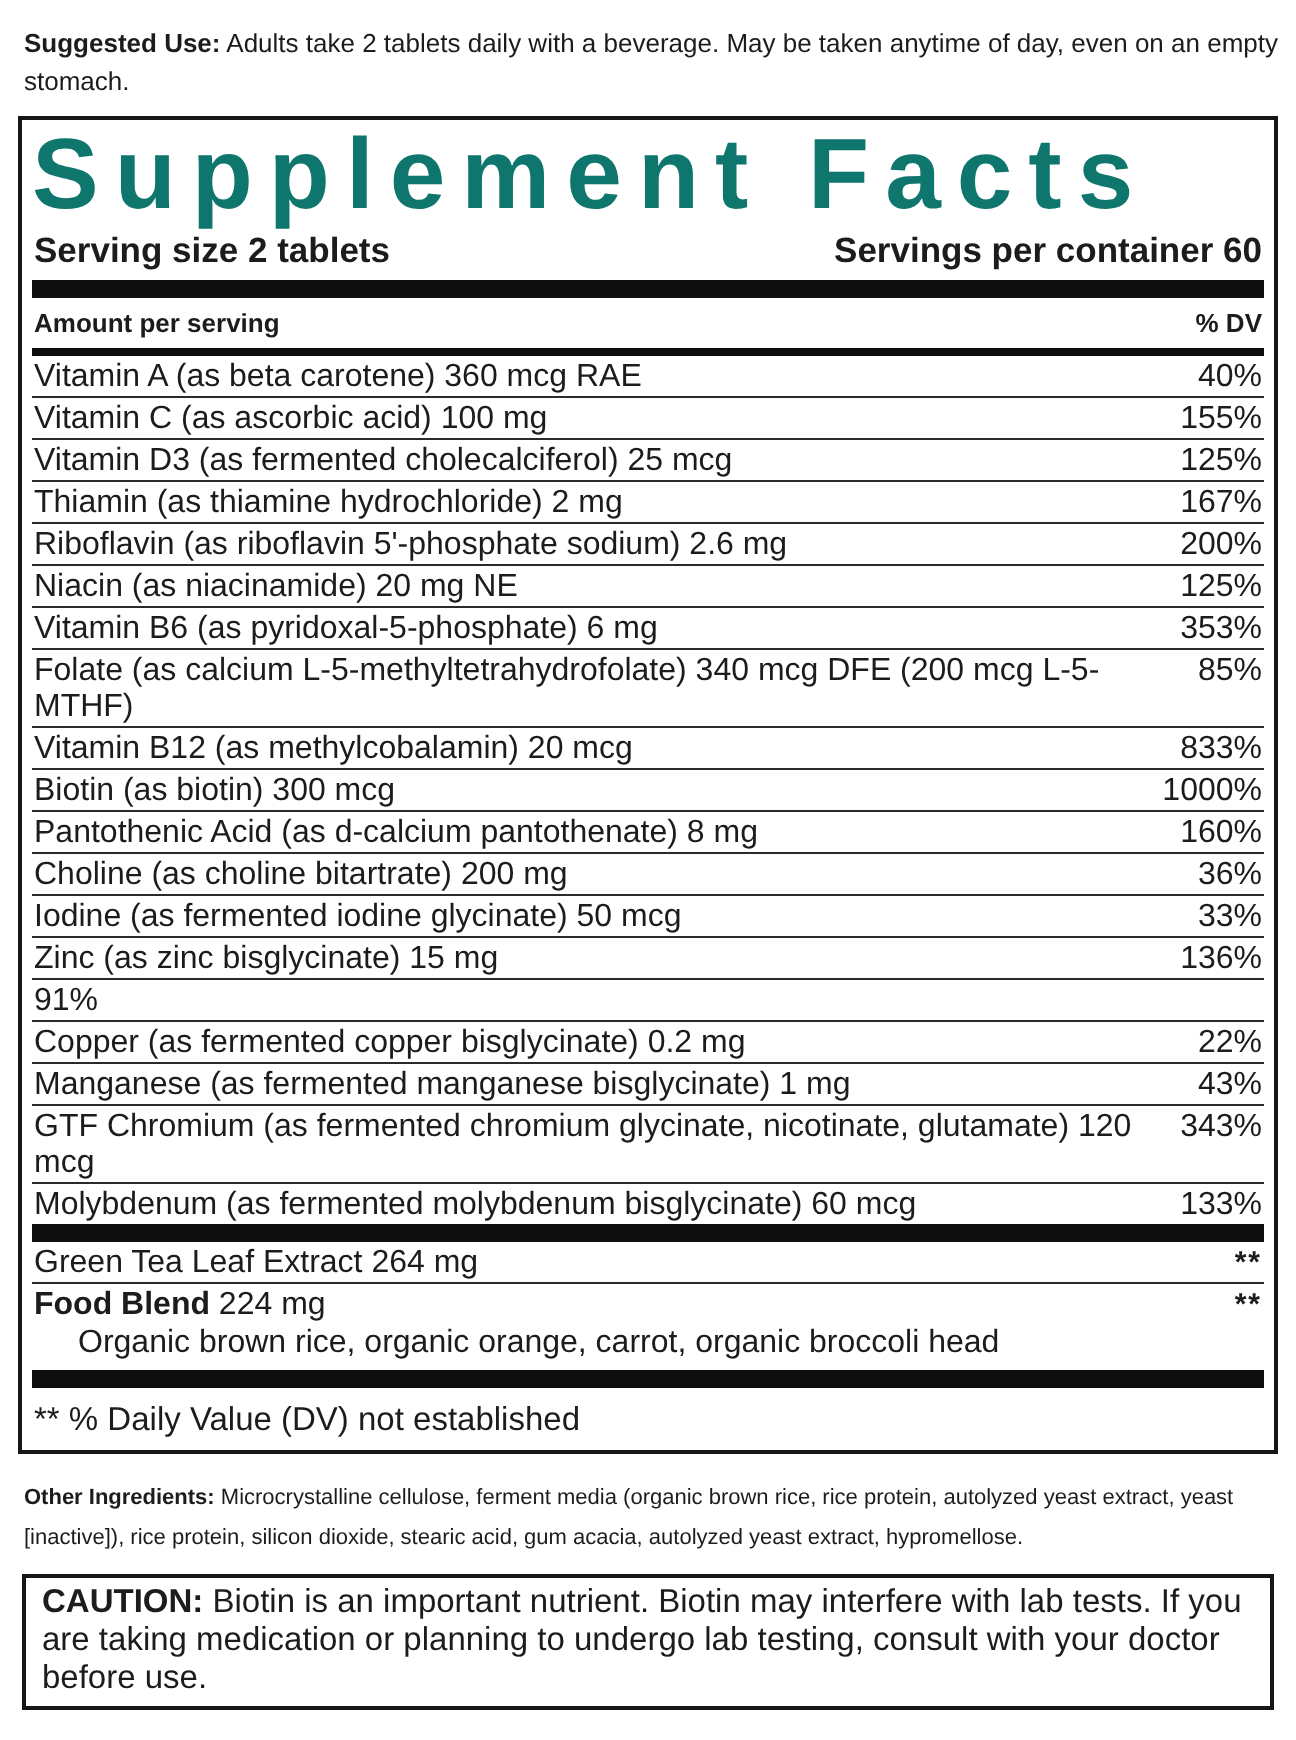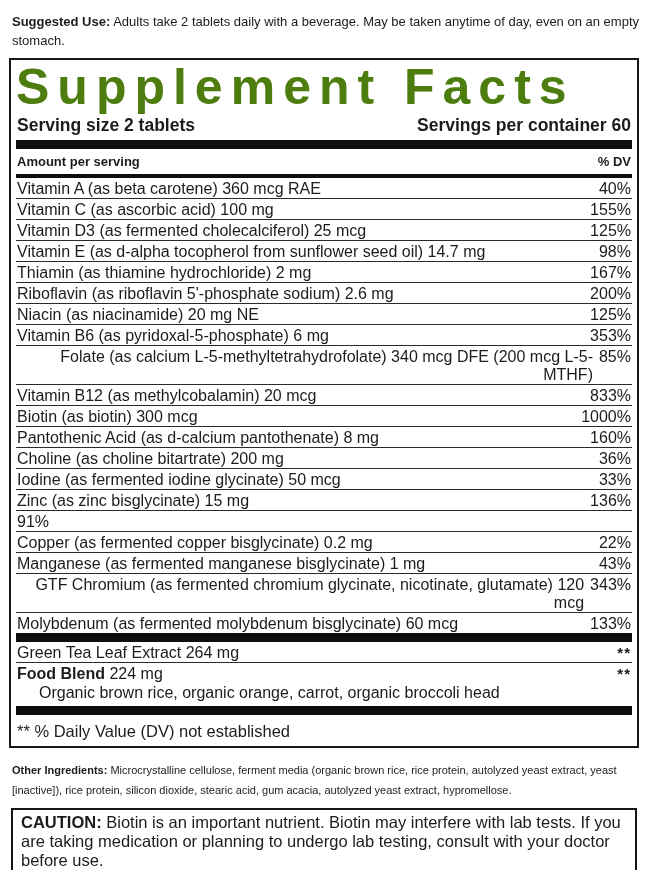--- a/index.html
+++ b/index.html
@@ -37,21 +37,21 @@
     padding: 0 5px 0 5px;
     background: #fff;
   }
   .title {
     margin: 1px 0 0 0;
     font-size: 50px;
     line-height: 52px;
     font-weight: bold;
     letter-spacing: 8px;
     white-space: nowrap;
-    color: #4d7c0f;
+    color: #0f766e;
   }
   .serving-row {
     display: flex;
     justify-content: space-between;
     font-weight: bold;
     font-size: 17.5px;
     line-height: 20px;
     padding: 2px 1px 5px 1px;
   }
   .bar {
@@ -69,21 +69,20 @@
   }
   .row {
     display: flex;
     justify-content: space-between;
     align-items: baseline;
     gap: 6px;
     font-size: 16px;
     line-height: 18px;
     padding: 1.5px 1px 0.5px 1px;
     border-bottom: 1.6px solid #2a2a2a;
-    text-align: right;
   }
   .row .dv { white-space: nowrap; }
   #nutrient-rows .row:last-child { border-bottom: none; }
   .row.no-border { border-bottom: none; }
   .stars { letter-spacing: 1px; font-weight: bold; font-size: 15px; }
   .blend-name b { font-weight: bold; }
   .blend-sub {
     font-size: 16px;
     line-height: 19px;
     padding: 0 1px 4px 23px;
@@ -149,24 +148,20 @@
         </div>
         <div class="row">
           <span class="label">Vitamin C (as ascorbic acid) 100 mg</span>
           <span class="dv">155%</span>
         </div>
         <div class="row">
           <span class="label">Vitamin D3 (as fermented cholecalciferol) 25 mcg</span>
           <span class="dv">125%</span>
         </div>
         <div class="row">
-          <span class="label">Vitamin E (as d-alpha tocopherol from sunflower seed oil) 14.7 mg</span>
-          <span class="dv">98%</span>
-        </div>
-        <div class="row">
           <span class="label">Thiamin (as thiamine hydrochloride) 2 mg</span>
           <span class="dv">167%</span>
         </div>
         <div class="row">
           <span class="label">Riboflavin (as riboflavin 5'-phosphate sodium) 2.6 mg</span>
           <span class="dv">200%</span>
         </div>
         <div class="row">
           <span class="label">Niacin (as niacinamide) 20 mg NE</span>
           <span class="dv">125%</span>

